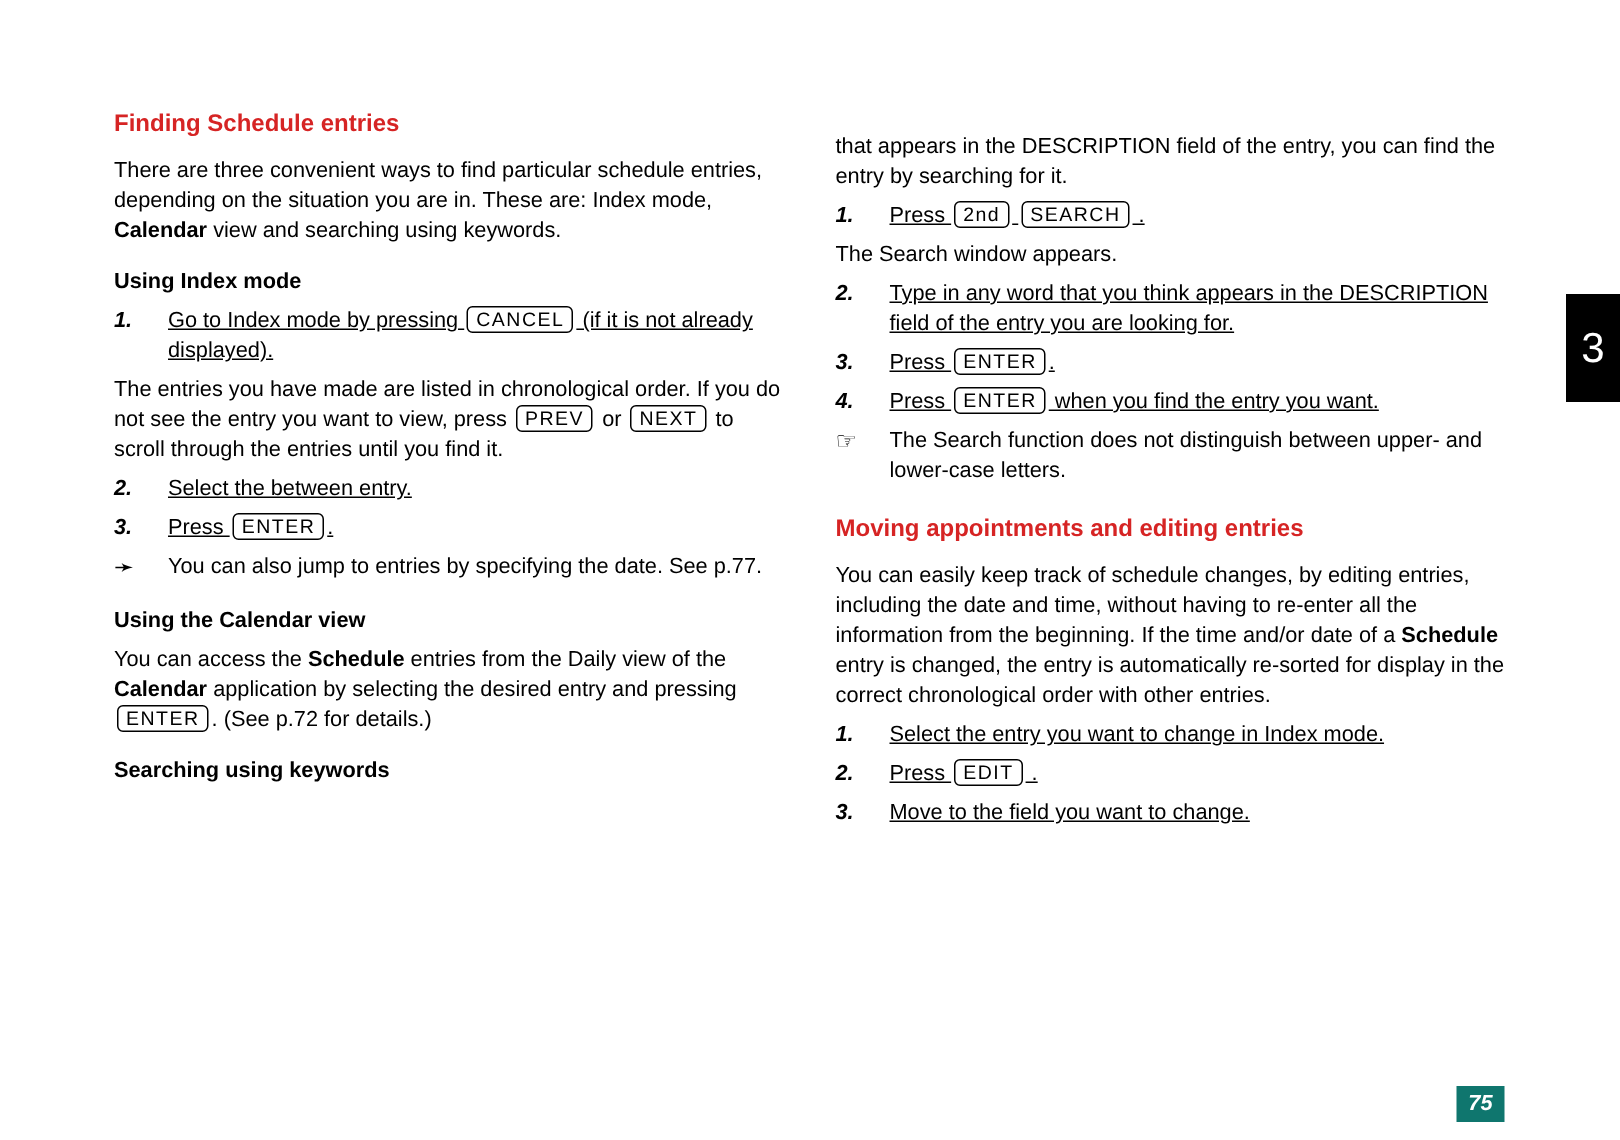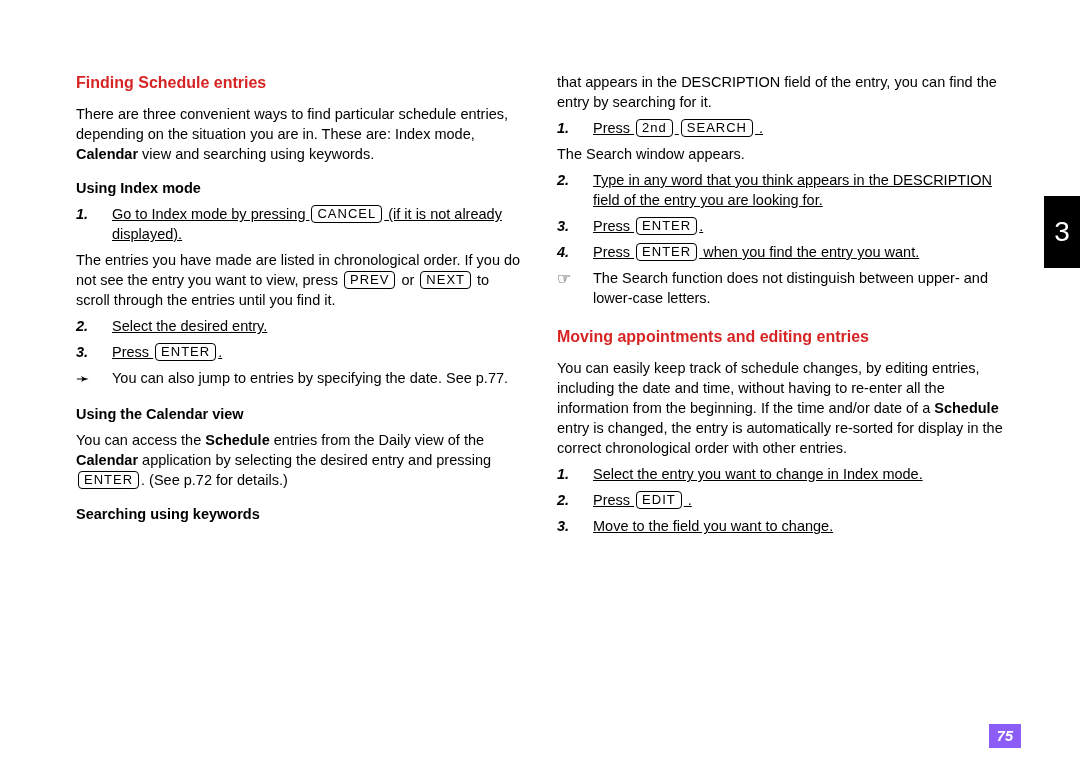--- a/index.html
+++ b/index.html
@@ -85,24 +85,24 @@
       background: #000;
       color: #fff;
       font-size: 28px;
       font-weight: normal;
       display: flex;
       align-items: center;
       justify-content: center;
     }
     .page-num {
       position: absolute;
-      right: 59px;
+      right: 77px;
       bottom: 12px;
       color: #fff;
-      background: #8b5cf6;
+      background: #0f766e;
       font-style: italic;
       font-weight: bold;
       padding: 2px 8px;
     }
     b { font-weight: bold; }
   </style>
 </head>
 <body>
 
 <div class="page">
@@ -125,21 +125,21 @@
       </li>
     </ol>
 
     <p>
       <span>The entries you have made are listed in chronological order. If you do not see the entry you want to view, press </span><span class="key">PREV</span><span> or </span><span class="key">NEXT</span><span> to scroll through the entries until you find it.</span>
     </p>
 
     <ol class="steps">
       <li>
         <span class="num">2.</span>
-        <span class="txt">Select the desired entry.</span>
+        <span class="txt">Select the between entry.</span>
       </li>
       <li>
         <span class="num">3.</span>
         <span class="txt">
           <span>Press </span><span class="key">ENTER</span><span>.</span>
         </span>
       </li>
     </ol>
 
 
@@ -154,21 +154,21 @@
       <span>You can access the </span><b>Schedule</b><span> entries from the Daily view of the </span><b>Calendar</b><span> application by selecting the desired entry and pressing </span><span class="key">ENTER</span><span>. (See p.72 for details.)</span>
     </p>
 
     <p class="sub">Searching using keywords</p>
 
 
   </div>
 
   <div class="col">
 
-    <p style="margin-top:0">that appears in the DESCRIPTION field of the entry, you can find the entry by searching for it.</p>
+    <p style="margin-top:16px">that appears in the DESCRIPTION field of the entry, you can find the entry by searching for it.</p>
 
     <ol class="steps">
       <li>
         <span class="num">1.</span>
         <span class="txt">
           <span>Press </span><span class="key">2nd</span> <span class="key">SEARCH</span><span> .</span>
         </span>
       </li>
     </ol>
 

